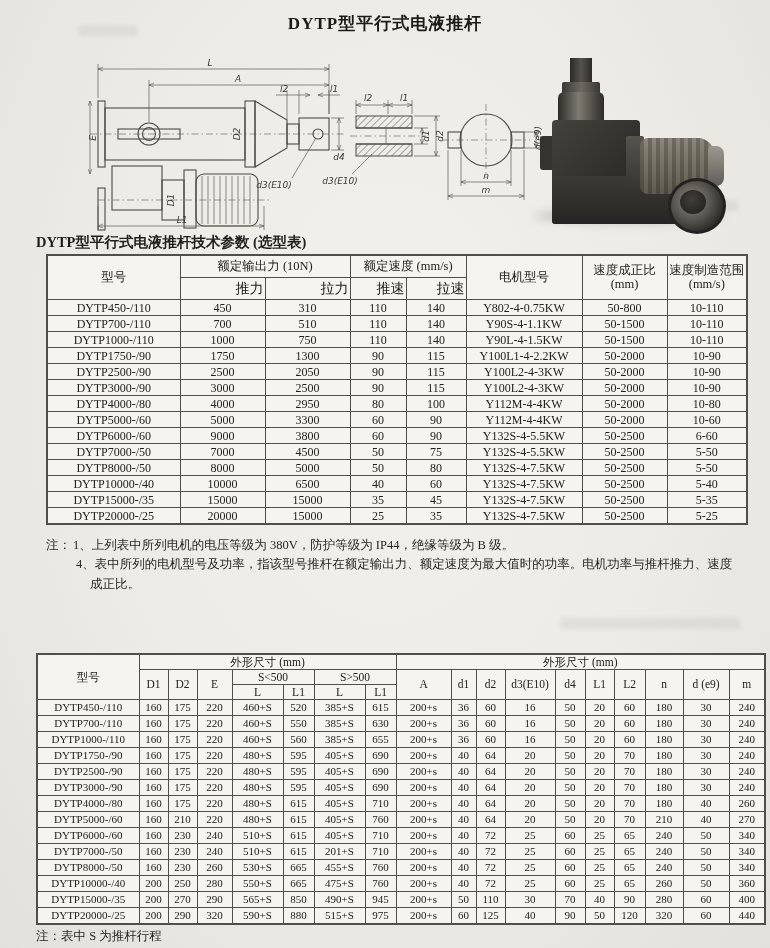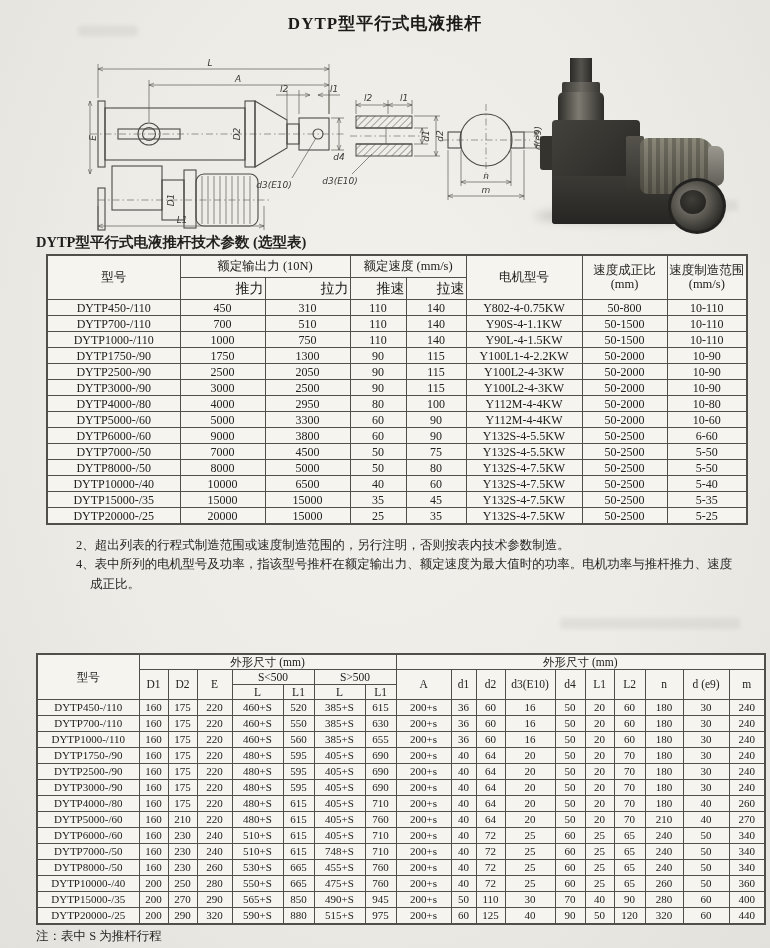--- a/index.html
+++ b/index.html
@@ -412,21 +412,23 @@
           <td>25</td>
           <td>35</td>
           <td>Y132S-4-7.5KW</td>
           <td>50-2500</td>
           <td>5-25</td>
         </tr>
       </tbody>
   </table>
 
   <div class="notes">
-    <div class="row">2、超出列表的行程式制造范围或速度制造范围的，另行注明，否则按表内技术参数制造。</div>
+    <div class="row first">
+      <span class="lbl">注：</span><span>1、上列表中所列电机的电压等级为 380V，防护等级为 IP44，绝缘等级为 B 级。</span>
+    </div>
     <div class="row hang">4、表中所列的电机型号及功率，指该型号推杆在额定输出力、额定速度为最大值时的功率。电机功率与推杆推力、速度成正比。</div>
   </div>
 
   <div class="sec-title t2">DYTP型平行式电液推杆外形尺寸及安装尺寸</div>
 
   <table class="tbl2">
     <colgroup>
       <col style="width:102px">
         <col style="width:29px">
         <col style="width:29px">
@@ -657,21 +659,21 @@
           <td>50</td>
           <td>340</td>
         </tr>
         <tr>
           <td>DYTP7000-/50</td>
           <td>160</td>
           <td>230</td>
           <td>240</td>
           <td>510+S</td>
           <td>615</td>
-          <td>748+S</td>
+          <td>201+S</td>
           <td>710</td>
           <td>200+s</td>
           <td>40</td>
           <td>72</td>
           <td>25</td>
           <td>60</td>
           <td>25</td>
           <td>65</td>
           <td>240</td>
           <td>50</td>

